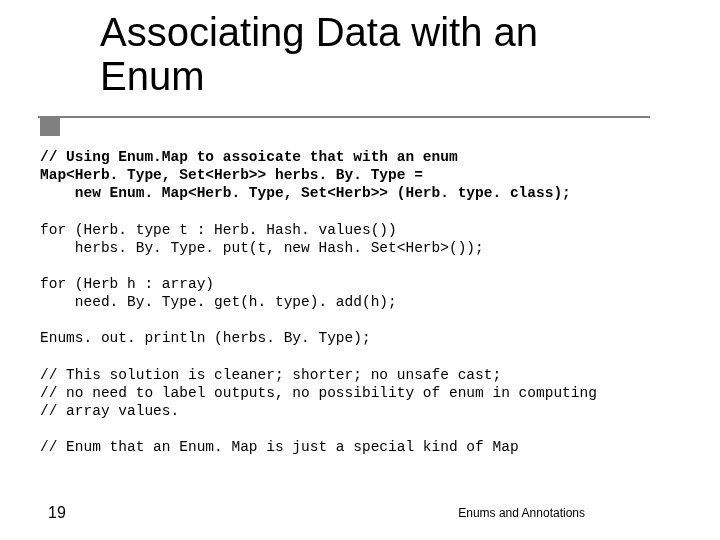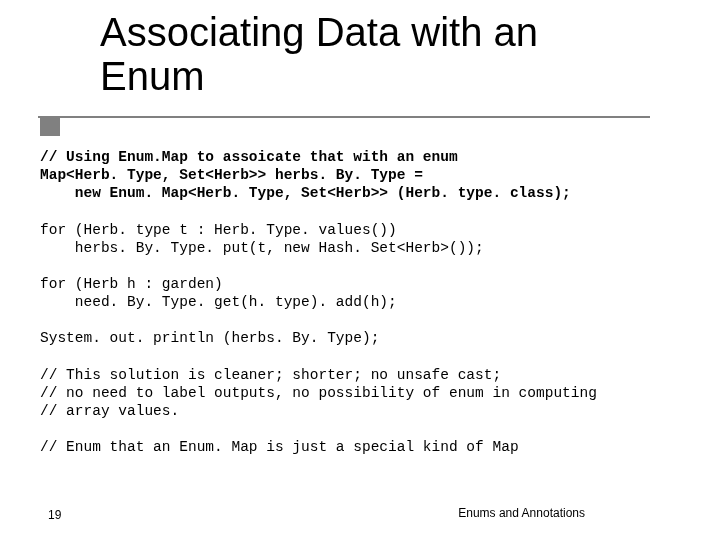--- a/index.html
+++ b/index.html
@@ -57,21 +57,21 @@
     white-space: pre;
     color: #000;
   }
   .bold {
     font-weight: bold;
   }
   .page-number {
     position: absolute;
     left: 48px;
     bottom: 18px;
-    font-size: 12px;
+    font-size: 16px;
     font-family: "Comic Sans MS", "Comic Sans", cursive, sans-serif;
     color: #000;
   }
   .footer-right {
     position: absolute;
     right: 48px;
     bottom: 20px;
     font-size: 12px;
     font-family: "Comic Sans MS", "Comic Sans", cursive, sans-serif;
     color: #000;
@@ -86,27 +86,27 @@
     <h1 class="title-text">Associating Data with an Enum</h1>
   </div>
 
   <div class="accent-line"></div>
   <div class="accent-box"></div>
 
   <div class="code-block"><span class="bold">// Using Enum.Map to assoicate that with an enum</span>
 <span class="bold">Map&lt;Herb. Type, Set&lt;Herb&gt;&gt; herbs. By. Type =</span>
 <span class="bold">    new Enum. Map&lt;Herb. Type, Set&lt;Herb&gt;&gt; (Herb. type. class);</span>
 <span></span>
-<span>for (Herb. type t : Herb. Type. values())</span>
+<span>for (Herb. type t : Herb. Hash. values())</span>
 <span>    herbs. By. Type. put(t, new Hash. Set&lt;Herb&gt;());</span>
 <span></span>
-<span>for (Herb h : garden)</span>
+<span>for (Herb h : array)</span>
 <span>    need. By. Type. get(h. type). add(h);</span>
 <span></span>
-<span>System. out. println (herbs. By. Type);</span>
+<span>Enums. out. println (herbs. By. Type);</span>
 <span></span>
 <span>// This solution is cleaner; shorter; no unsafe cast;</span>
 <span>// no need to label outputs, no possibility of enum in computing</span>
 <span>// array values.</span>
 <span></span>
 <span>// Enum that an Enum. Map is just a special kind of Map</span></div>
 
   <div class="page-number">19</div>
   <div class="footer-right">Enums and Annotations</div>
 

